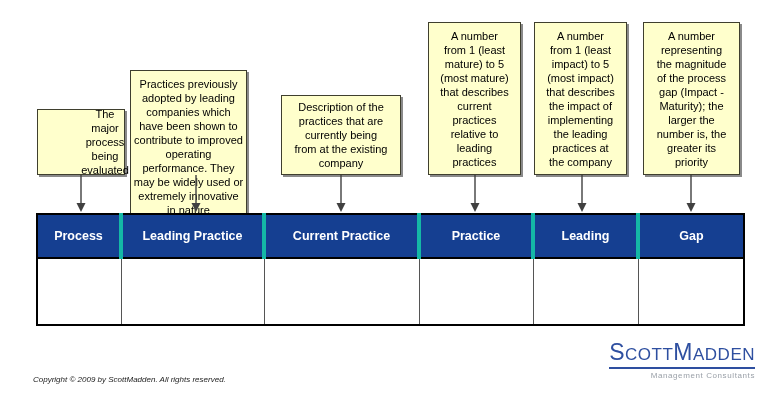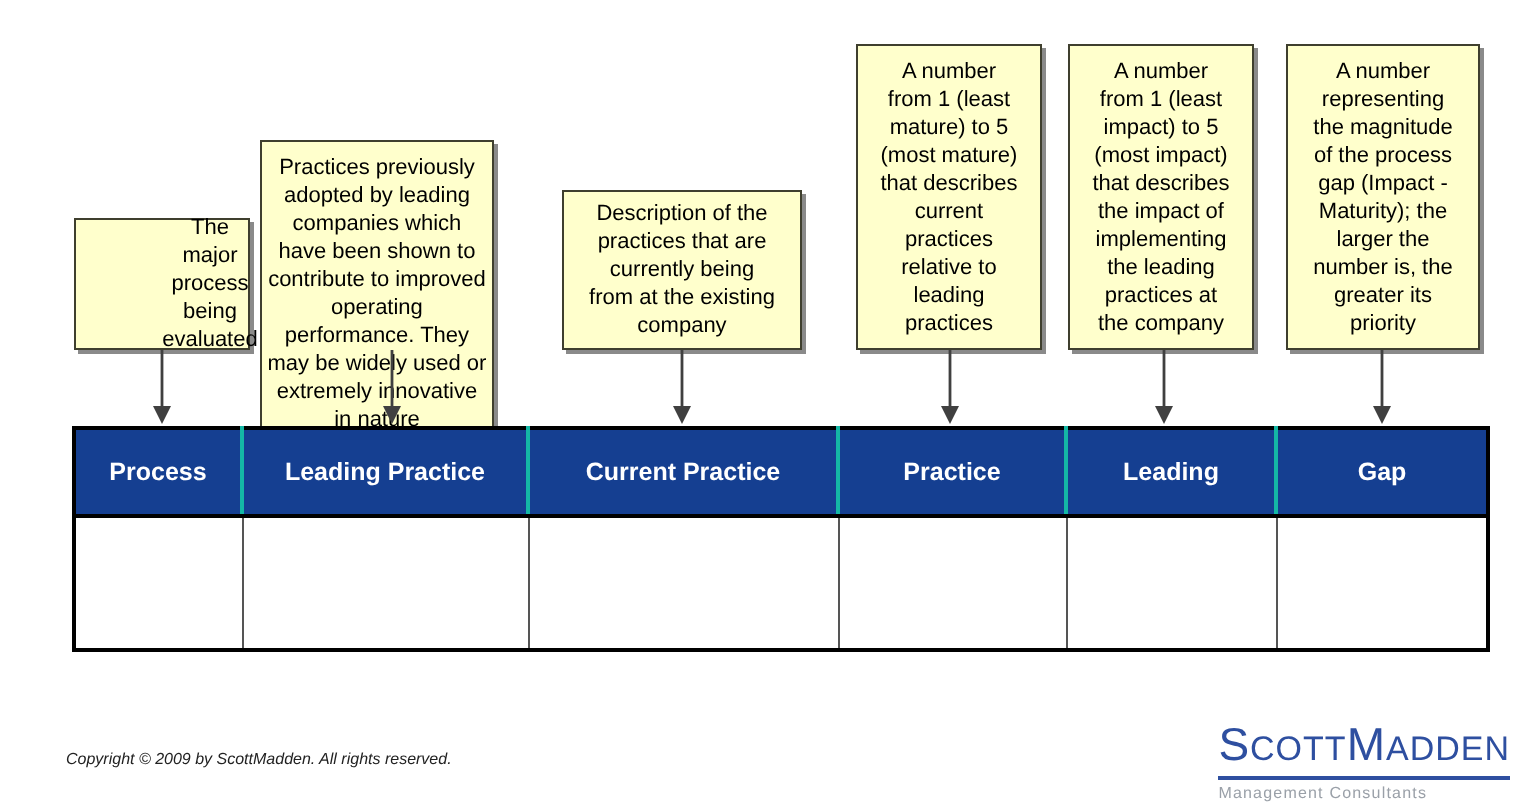--- a/index.html
+++ b/index.html
@@ -41,40 +41,41 @@
     border:2px solid #000;
   }
   table.grid thead th{
     background:var(--header-blue,#153F91);
     color:#fff;
     font-weight:bold;
     font-size:12.5px;
     height:42px;
     text-align:center;
     vertical-align:middle;
-    border-left:2px solid #14b8a6;
+    border-left:4px solid #14b8a6;
     border-bottom:2px solid #000;
     padding:0;
   }
   table.grid thead th:first-child{border-left:none;}
   table.grid tbody td{
     background:#fff;
     height:65px;
     border-left:1px solid #555;
     padding:0;
   }
   table.grid tbody td:first-child{border-left:none;}
 
   
   .copyright{
     position:absolute;left:33px;top:375px;
     font-size:8px;color:#222;font-style:italic;
   }
   .logo{
-    position:absolute;right:13px;top:361px;
+    position:absolute;right:13px;top:341px;
+    text-align:right;
   }
   .logo .wordmark{
     display:inline-block;
     color:var(--logo-blue,#2E4FA0);
     border-bottom:2px solid var(--logo-blue,#2E4FA0);
     line-height:22px;
     padding-bottom:1px;
     letter-spacing:0.5px;
     white-space:nowrap;
   }

